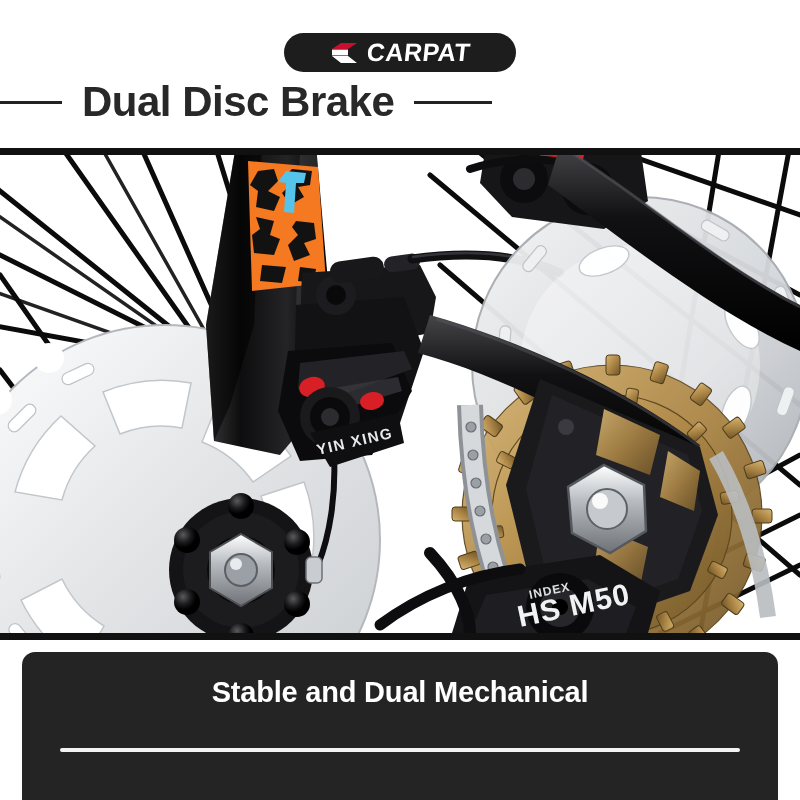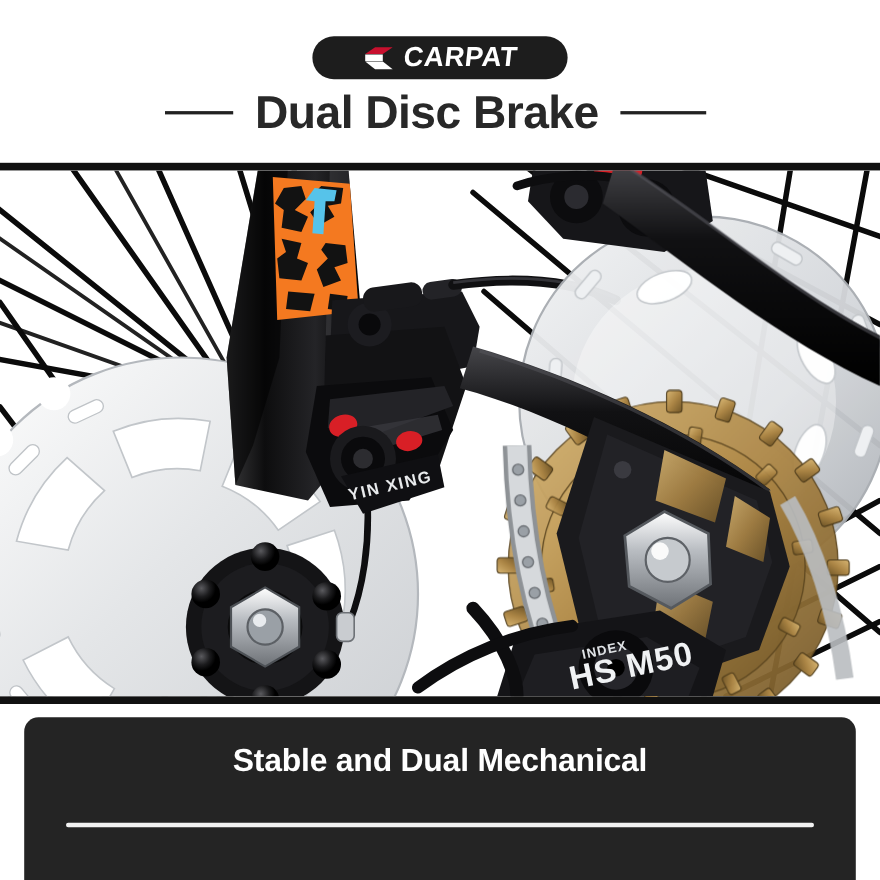--- a/index.html
+++ b/index.html
@@ -17,21 +17,21 @@
   }
   .logo-mark{width:30px;height:22px;display:block;flex:0 0 auto;}
   .logo-word{
     color:#ffffff;font-weight:700;font-size:25px;letter-spacing:.5px;
     font-family:"Liberation Sans",sans-serif;line-height:1;
     transform:skewX(-6deg);
   }
 
   .title-row{
     position:absolute;left:0;top:78px;width:744px;height:48px;
-    display:flex;align-items:center;justify-content:center;gap:20px;padding-left:24px;
+    display:flex;align-items:center;gap:20px;
   }
   .rule{height:3px;background:#222;flex:0 0 auto;}
   .rule.left{width:62px;}
   .rule.right{width:78px;}
   .main-title{
     color:#282828;font-size:42px;font-weight:700;letter-spacing:-0.5px;
     line-height:1;white-space:nowrap;font-family:"Liberation Sans",sans-serif;
   }
 
   

